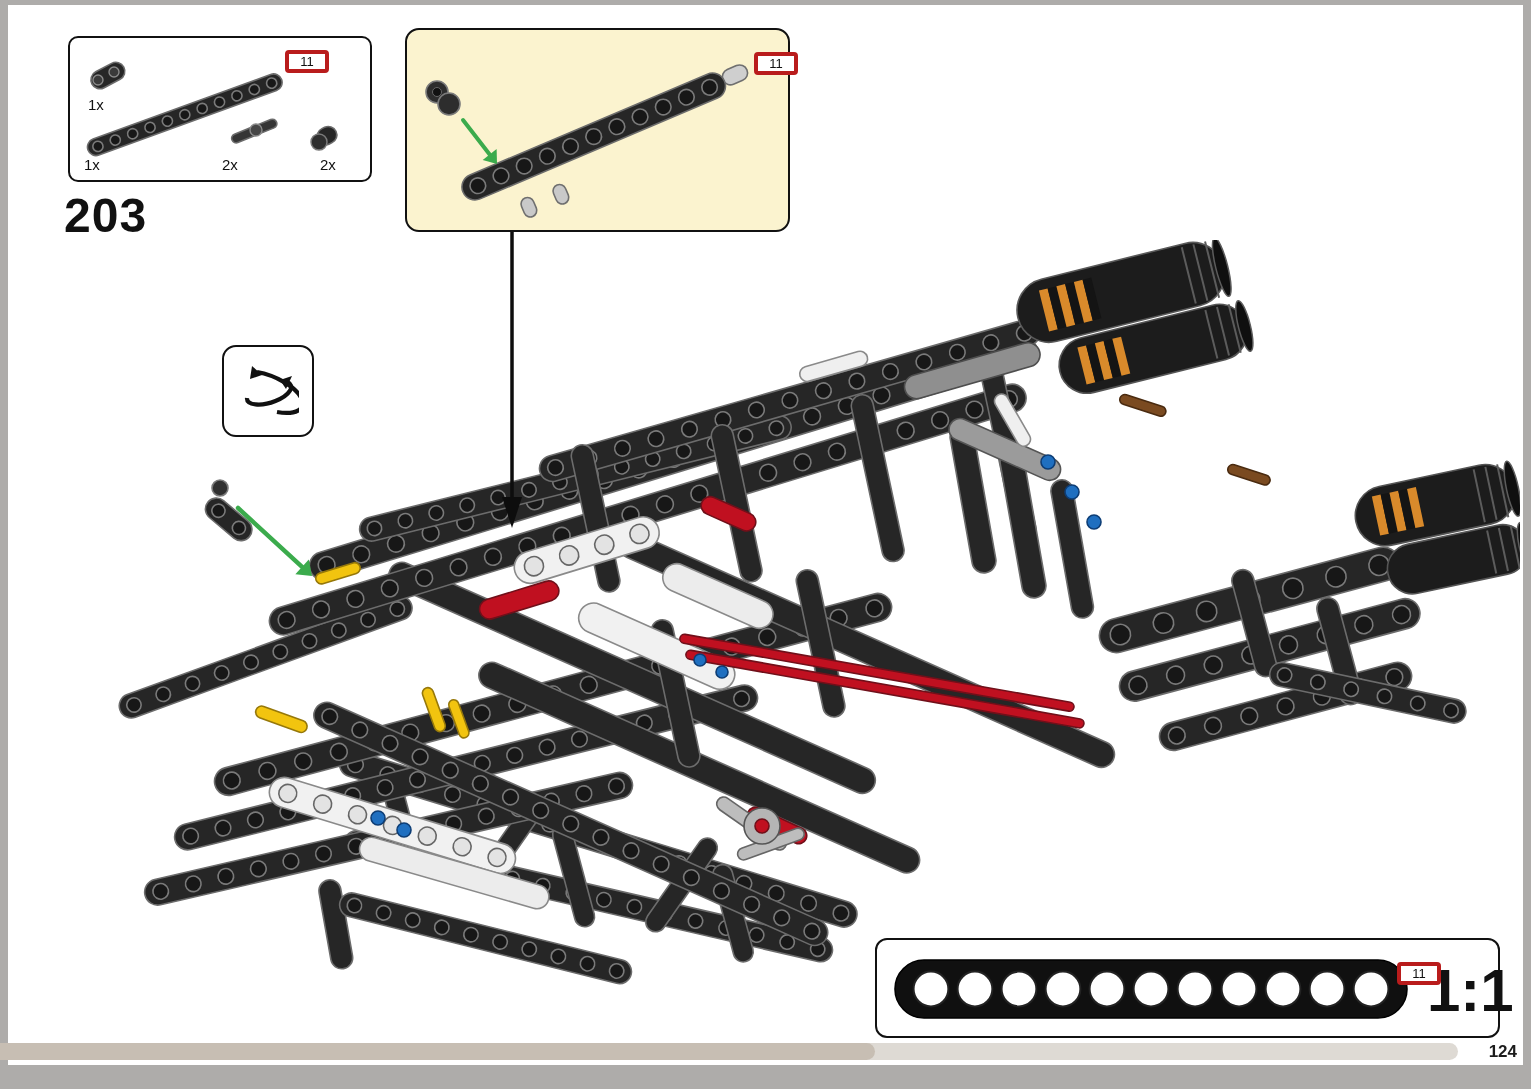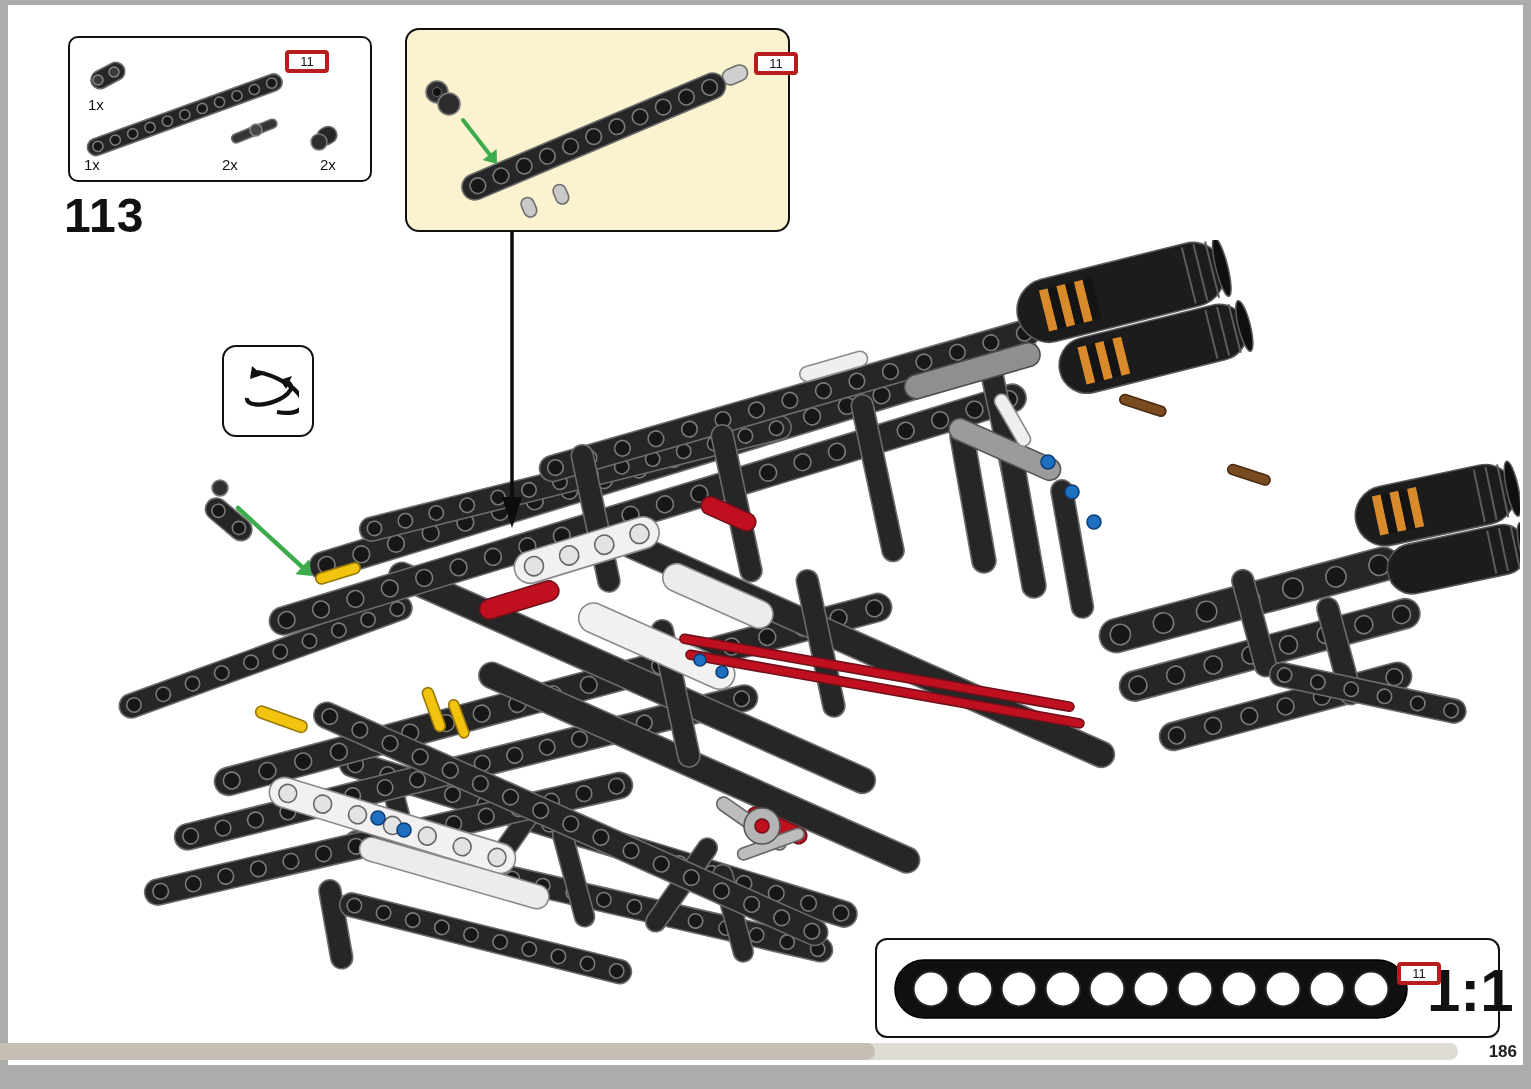--- a/index.html
+++ b/index.html
@@ -580,21 +580,21 @@
           <circle cx="249" cy="104" r="8" fill="#2e2e2e" stroke="#7a7a7a" stroke-width="1.5"></circle>
         </g>
       </svg>
     <span class="len-badge" style="left:215px;top:12px">11</span>
     <span class="count" style="left:18px;top:58px">1x</span>
     <span class="count" style="left:14px;top:118px">1x</span>
     <span class="count" style="left:152px;top:118px">2x</span>
     <span class="count" style="left:250px;top:118px">2x</span>
   </div>
 
-  <div class="step-number">113</div>
+  <div class="step-number">203</div>
 
   <div class="callout" style="background: rgb(251, 243, 207);">
     <svg class="inner-svg" id="callout-svg" width="381" height="200" viewBox="0 0 381 200">
         <g transform="translate(118,168) rotate(67)">
           <rect x="0" y="-6.5" width="20" height="13" rx="6.5" fill="#c9c9c9" stroke="#6f6f6f" stroke-width="1.6"></rect>
         </g>
         <g transform="translate(150,155) rotate(67)">
           <rect x="0" y="-6.5" width="20" height="13" rx="6.5" fill="#c9c9c9" stroke="#6f6f6f" stroke-width="1.6"></rect>
         </g>
         <g transform="translate(316,50) rotate(-23)">
@@ -657,14 +657,14 @@
           <circle cx="476.0399999999999" cy="0" r="17.4" fill="#ffffff" stroke="#222" stroke-width="2"></circle>
         </g>
       </svg>
     <span class="len-badge" style="left:520px;top:22px">11</span>
     <span class="scale-label">1:1</span>
   </div>
 
   <div class="progress" style="background: rgb(222, 218, 212);">
     <div class="progress-fill" style="width: 60%; background: rgb(199, 190, 179);"></div>
   </div>
-  <div class="page-number">186</div>
+  <div class="page-number">124</div>
 </div>
 
 </body></html>

